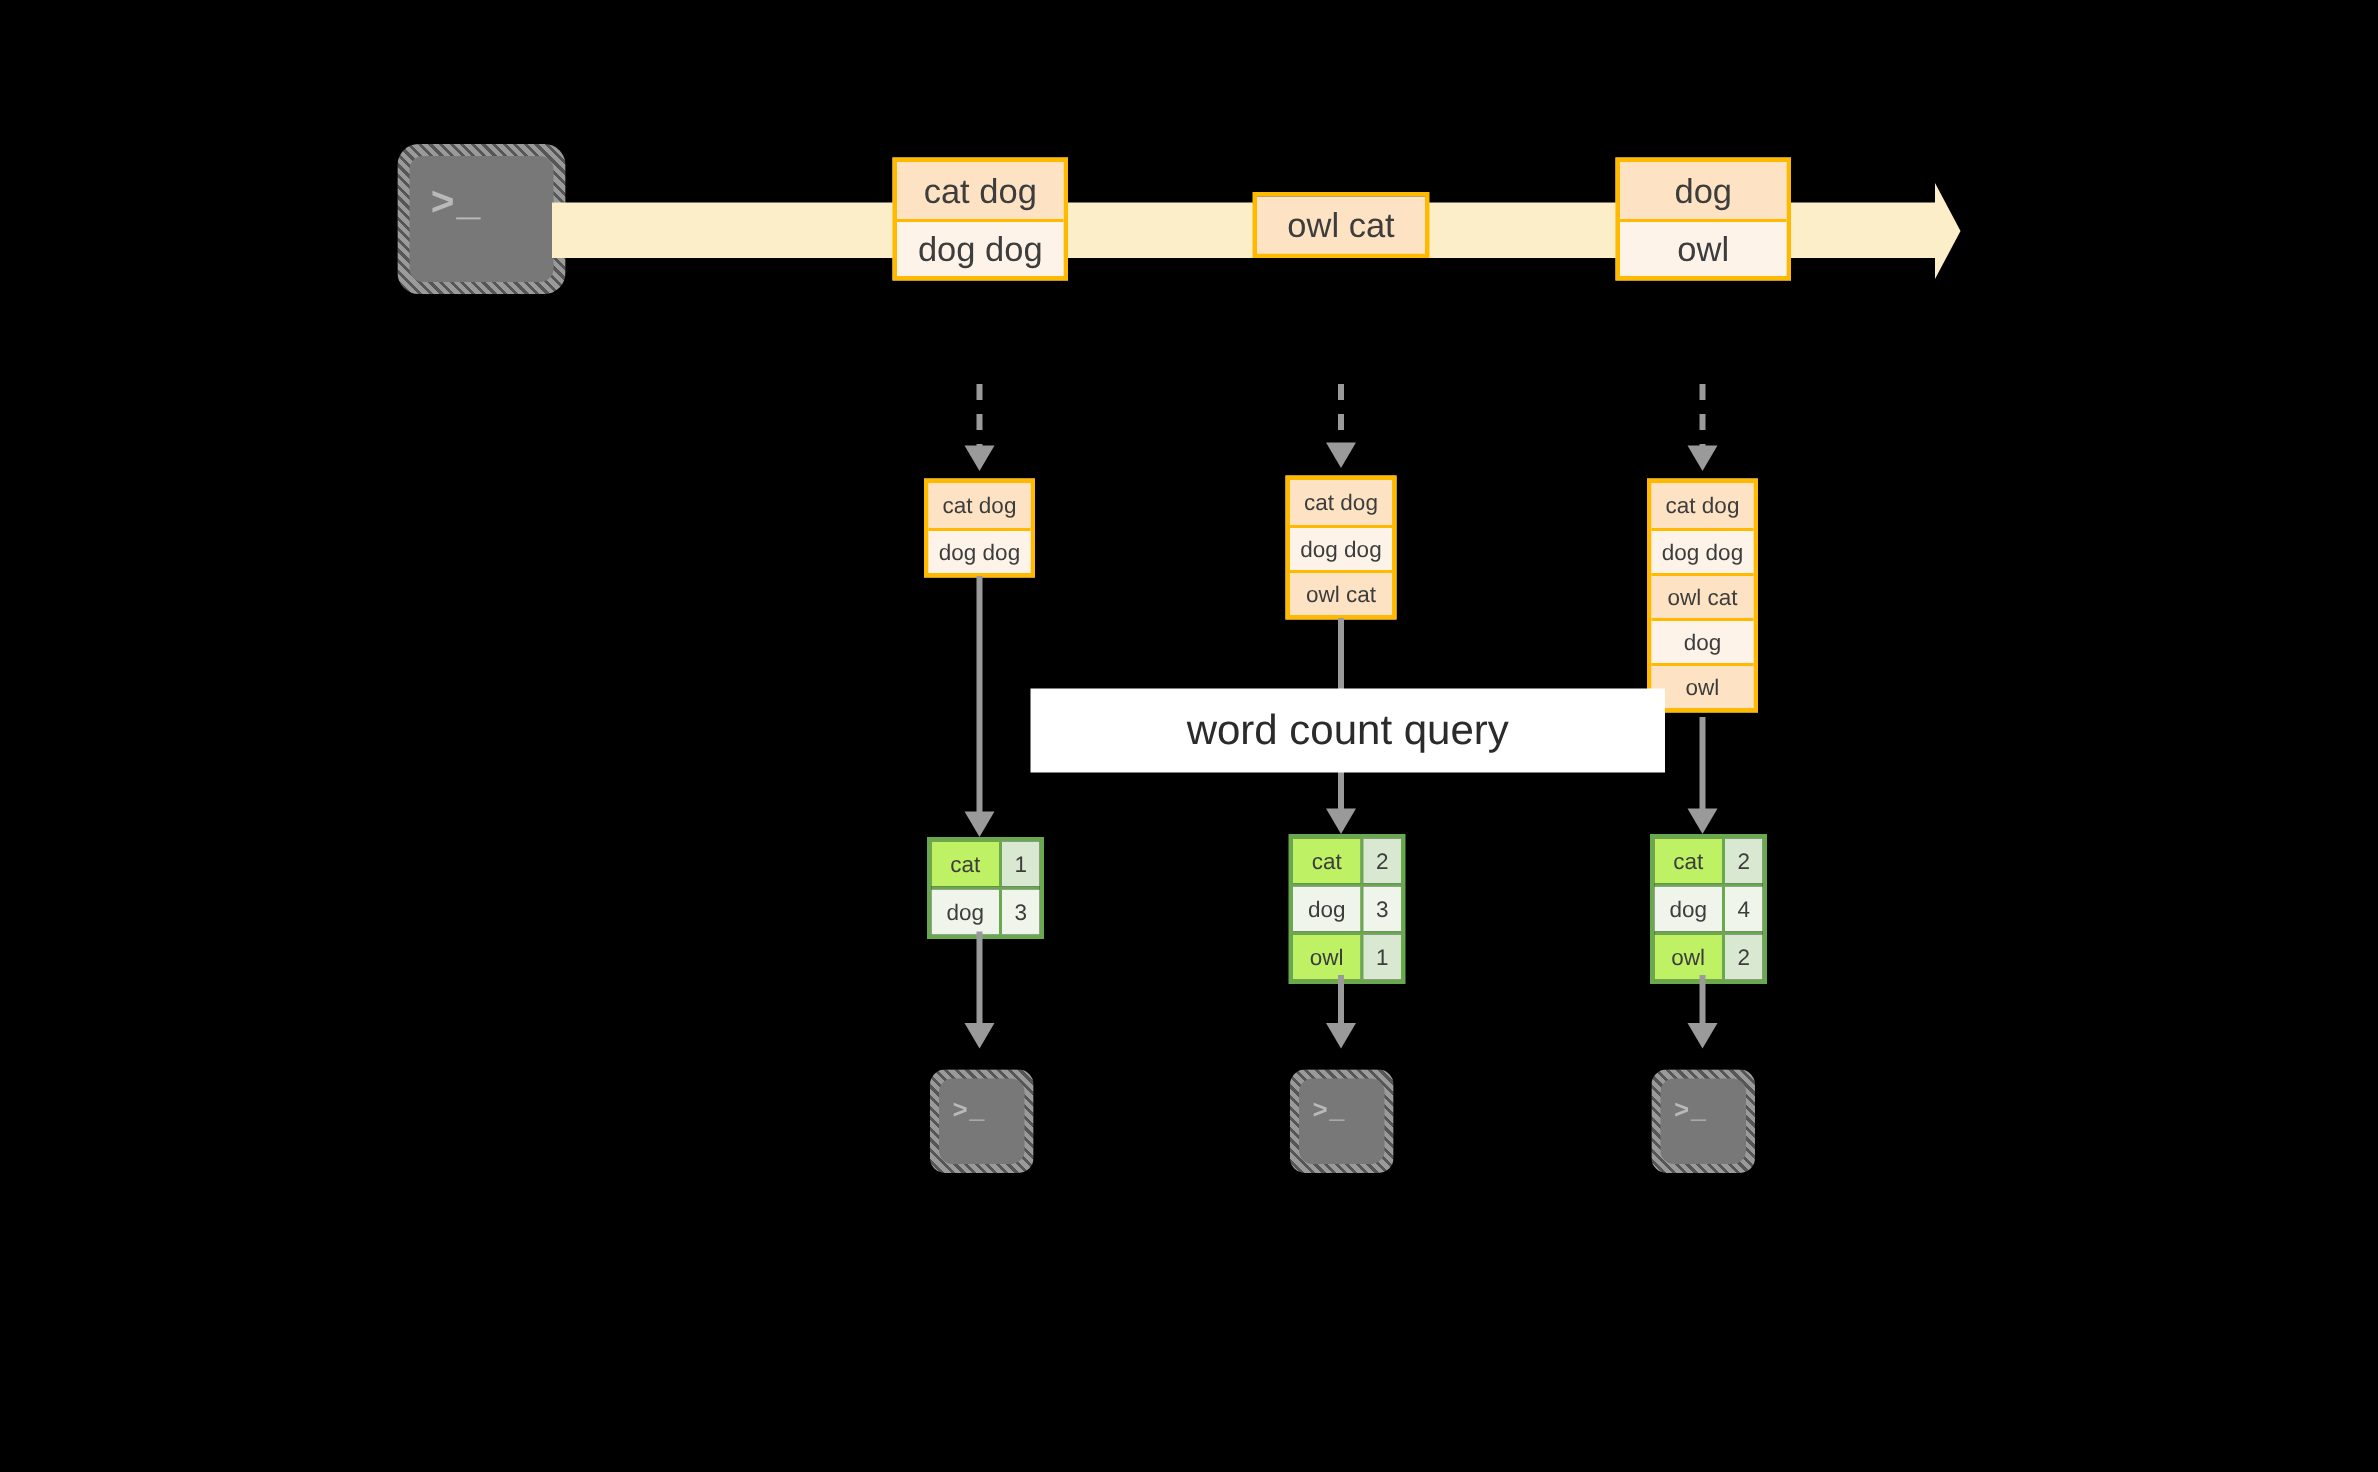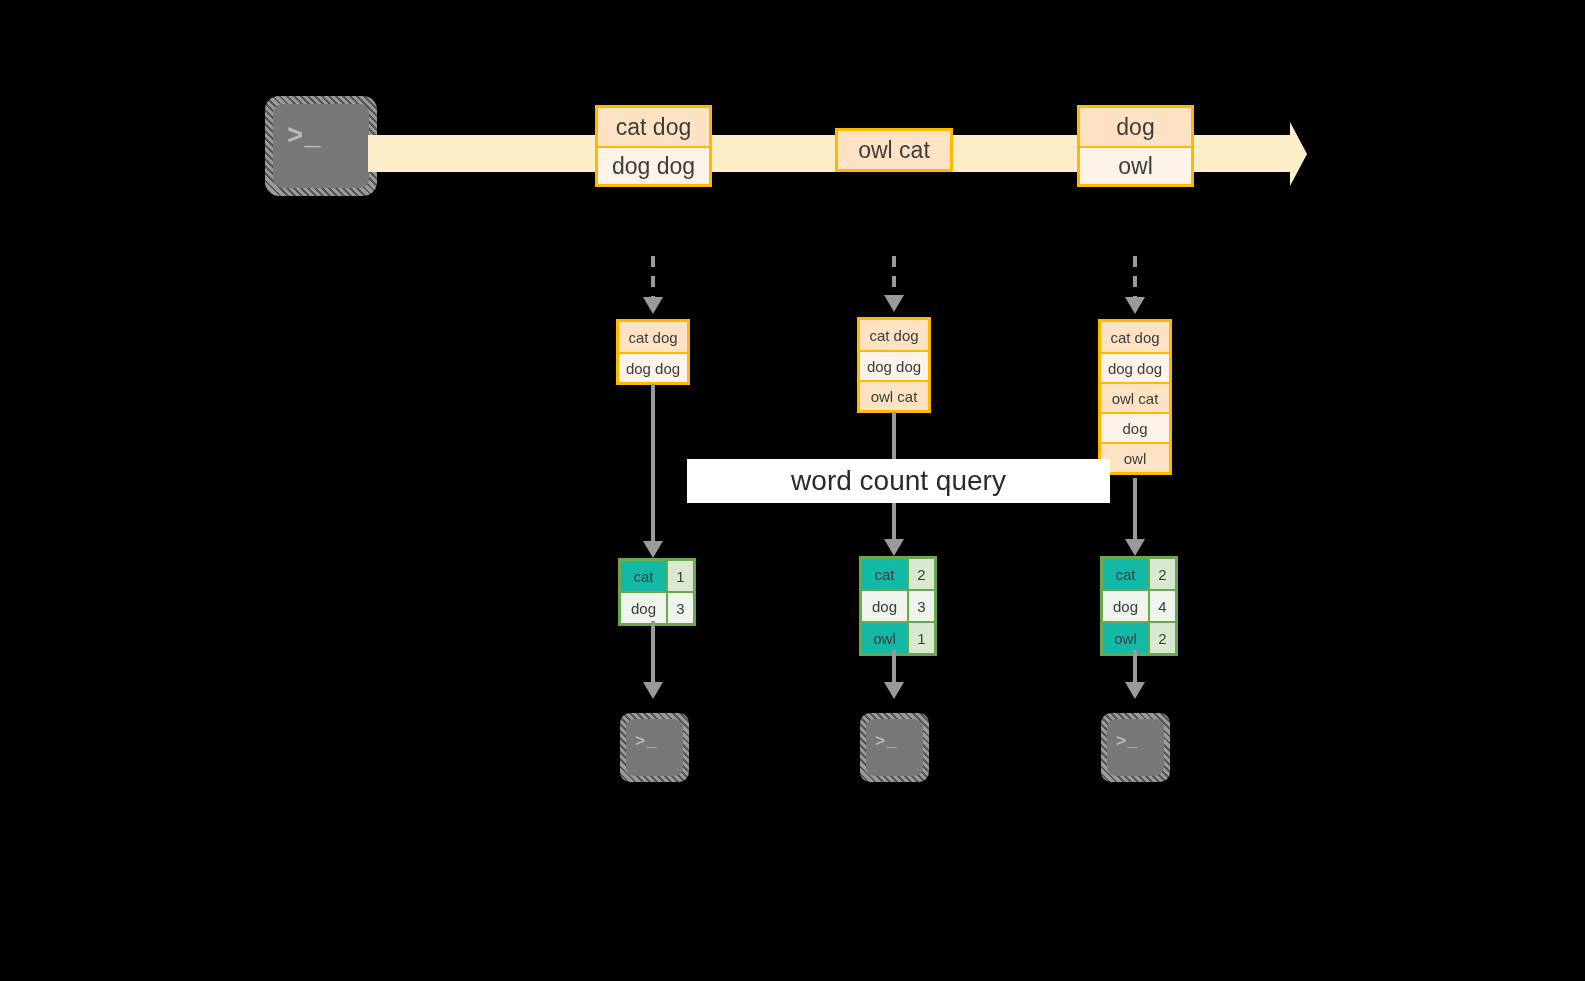--- a/index.html
+++ b/index.html
@@ -99,21 +99,21 @@
   }
   .res .row + .row { border-top: 2px solid #6aa84f; }
   .res .k, .res .v {
     box-sizing: border-box;
     display: flex;
     align-items: center;
     justify-content: center;
     font-size: 15px;
     color: #3d3d3d;
   }
-  .res .k { width: 45px; background: #14b8a6; }
+  .res .k { width: 45px; background: #bef264; }
   .res .v { width: 27px; background: #d9e8d0; border-left: 2px solid #6aa84f; }
   .res .row.alt .k, .res .row.alt .v { background: #eff5eb; }
 
   
   .vline {
     position: absolute;
     width: 4px;
     background: #9a9a9a;
   }
   .vline.dashed {
@@ -269,17 +269,17 @@
 
   <div class="vline" style="left:1133px; top:650px; height:35px;"></div>
   <div class="vhead" style="left:1125px; top:682px;"></div>
 
   <div class="terminal-wrap small" style="left:1101px; top:713px; width:69px; height:69px;">
     <div class="terminal-inner">
       <span class="terminal-glyph" style="left:9px; top:14px; font-size:17px;">&gt;_</span>
     </div>
   </div>
 
-  <div class="wlabel" style="left:687px; top:459px; width:423px; height:44px; font-size:28px;">
+  <div class="wlabel" style="left:687px; top:459px; width:423px; height:56px; font-size:28px;">
     <span>word count query</span>
   </div>
 
 </div>
 
 </body></html>

